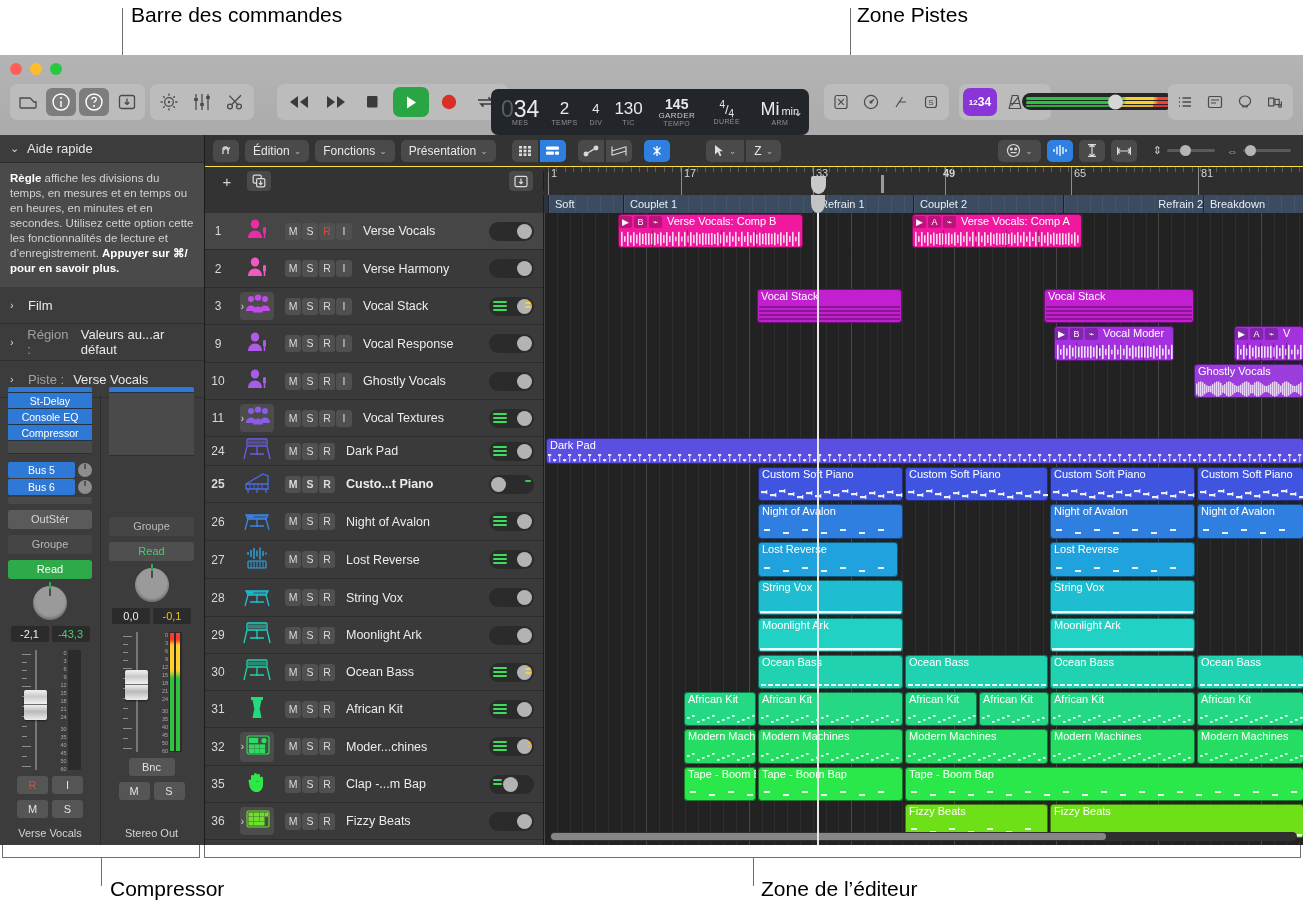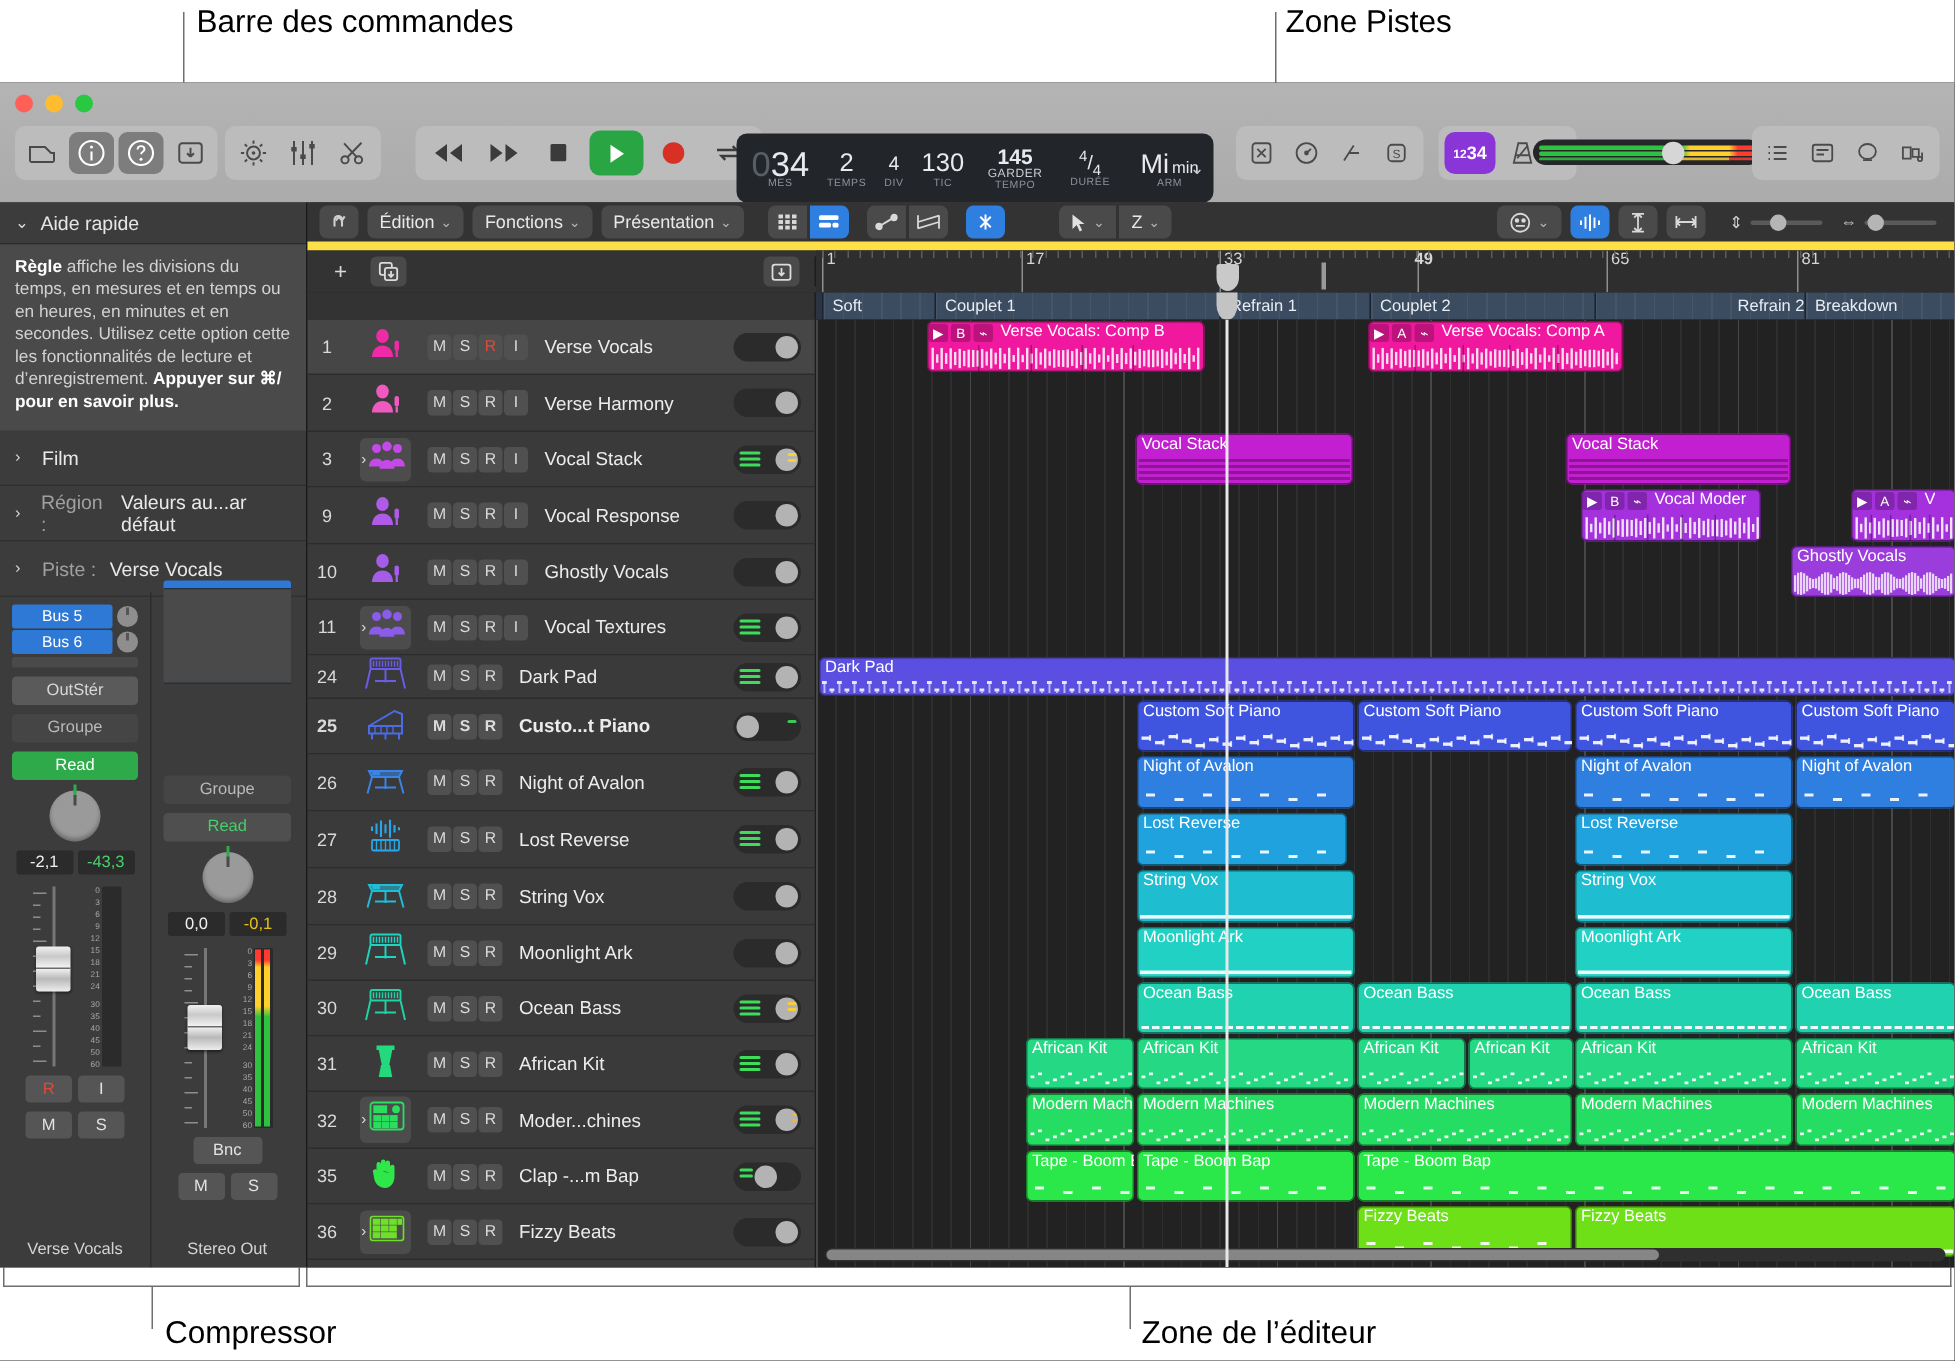--- a/index.html
+++ b/index.html
@@ -134,21 +134,21 @@
         background:linear-gradient(0deg,#2fc23f 0%,#2fc23f 62%,#ffcf2b 68%,#ffcf2b 90%,#ff3b30 94%,#ff3b30 100%);}
   .meterbox .fill.two{ left:1px; width:4px; }
   .meterbox .fill.three{ left:7px; width:4px; }
   .btnrow{ display:flex; justify-content:center; gap:4px; margin-top:6px;}
   .sqbtn{ background:#555; color:#e3e3e3; font-size:11px; width:31px; height:18px; line-height:18px; text-align:center; border-radius:3px;}
   .sqbtn.redtxt{ color:#e04a3a; }
   .sqbtn.wide{ width:46px;}
   .stripname{ position:absolute; bottom:6px; left:0; right:0; text-align:center; font-size:11px; color:#d4d4d4;}
 
   
-  .edbar{ height:32px; background:#333; display:flex; align-items:center; padding:0 8px; gap:6px; border-bottom:6px solid #fde047;}
+  .edbar{ height:32px; background:#333; display:flex; align-items:center; padding:0 8px; gap:6px; border-bottom:1px solid #fde047;}
   .ebtn{ background:#4a4a4a; border-radius:5px; height:22px; display:flex;align-items:center;gap:4px;
          padding:0 8px; color:#e8e8e8; font-size:12px; cursor:pointer;}
   .ebtn.ico{ padding:0; width:26px; justify-content:center;}
   .ebtn.blue{ background:#2f7fe0; }
   .ebtn .cv{ font-size:9px; color:#b9b9b9; }
   .seg{ display:flex; gap:2px; }
   .slidersm{ display:flex; align-items:center; gap:5px; color:#cfcfcf; font-size:11px;}
   .slidersm .trk{ width:48px;height:3px;background:#5a5a5a;border-radius:2px;position:relative;}
   .slidersm .kn{ position:absolute; top:-4px; width:11px;height:11px;border-radius:50%;background:#b5b5b5;}
   .edbar-spacer{ flex:1; }
@@ -462,20 +462,27 @@
       </div>
       <div class="insp-row">
         <span class="chev">›</span>
         <span class="dim">Piste :</span>
         <span>Verse Vocals</span>
       </div>
 
       <div class="strips">
 
         <div class="strip s1">
+          <div class="inserts" style="margin-top:-8px;">
+            <div class="ins first" style="height:6px;"></div>
+            <div class="ins">St-Delay</div>
+            <div class="ins">Console EQ</div>
+            <div class="ins">Compressor</div>
+            <div class="ins blank"></div>
+          </div>
           <div class="sendrow" style="margin-top:8px;">
             <div class="send">Bus 5</div>
             <div class="sendknob"></div>
           </div>
           <div class="sendrow">
             <div class="send">Bus 6</div>
             <div class="sendknob"></div>
           </div>
           <div class="sendblank"></div>
           <div class="slot">OutStér</div>

